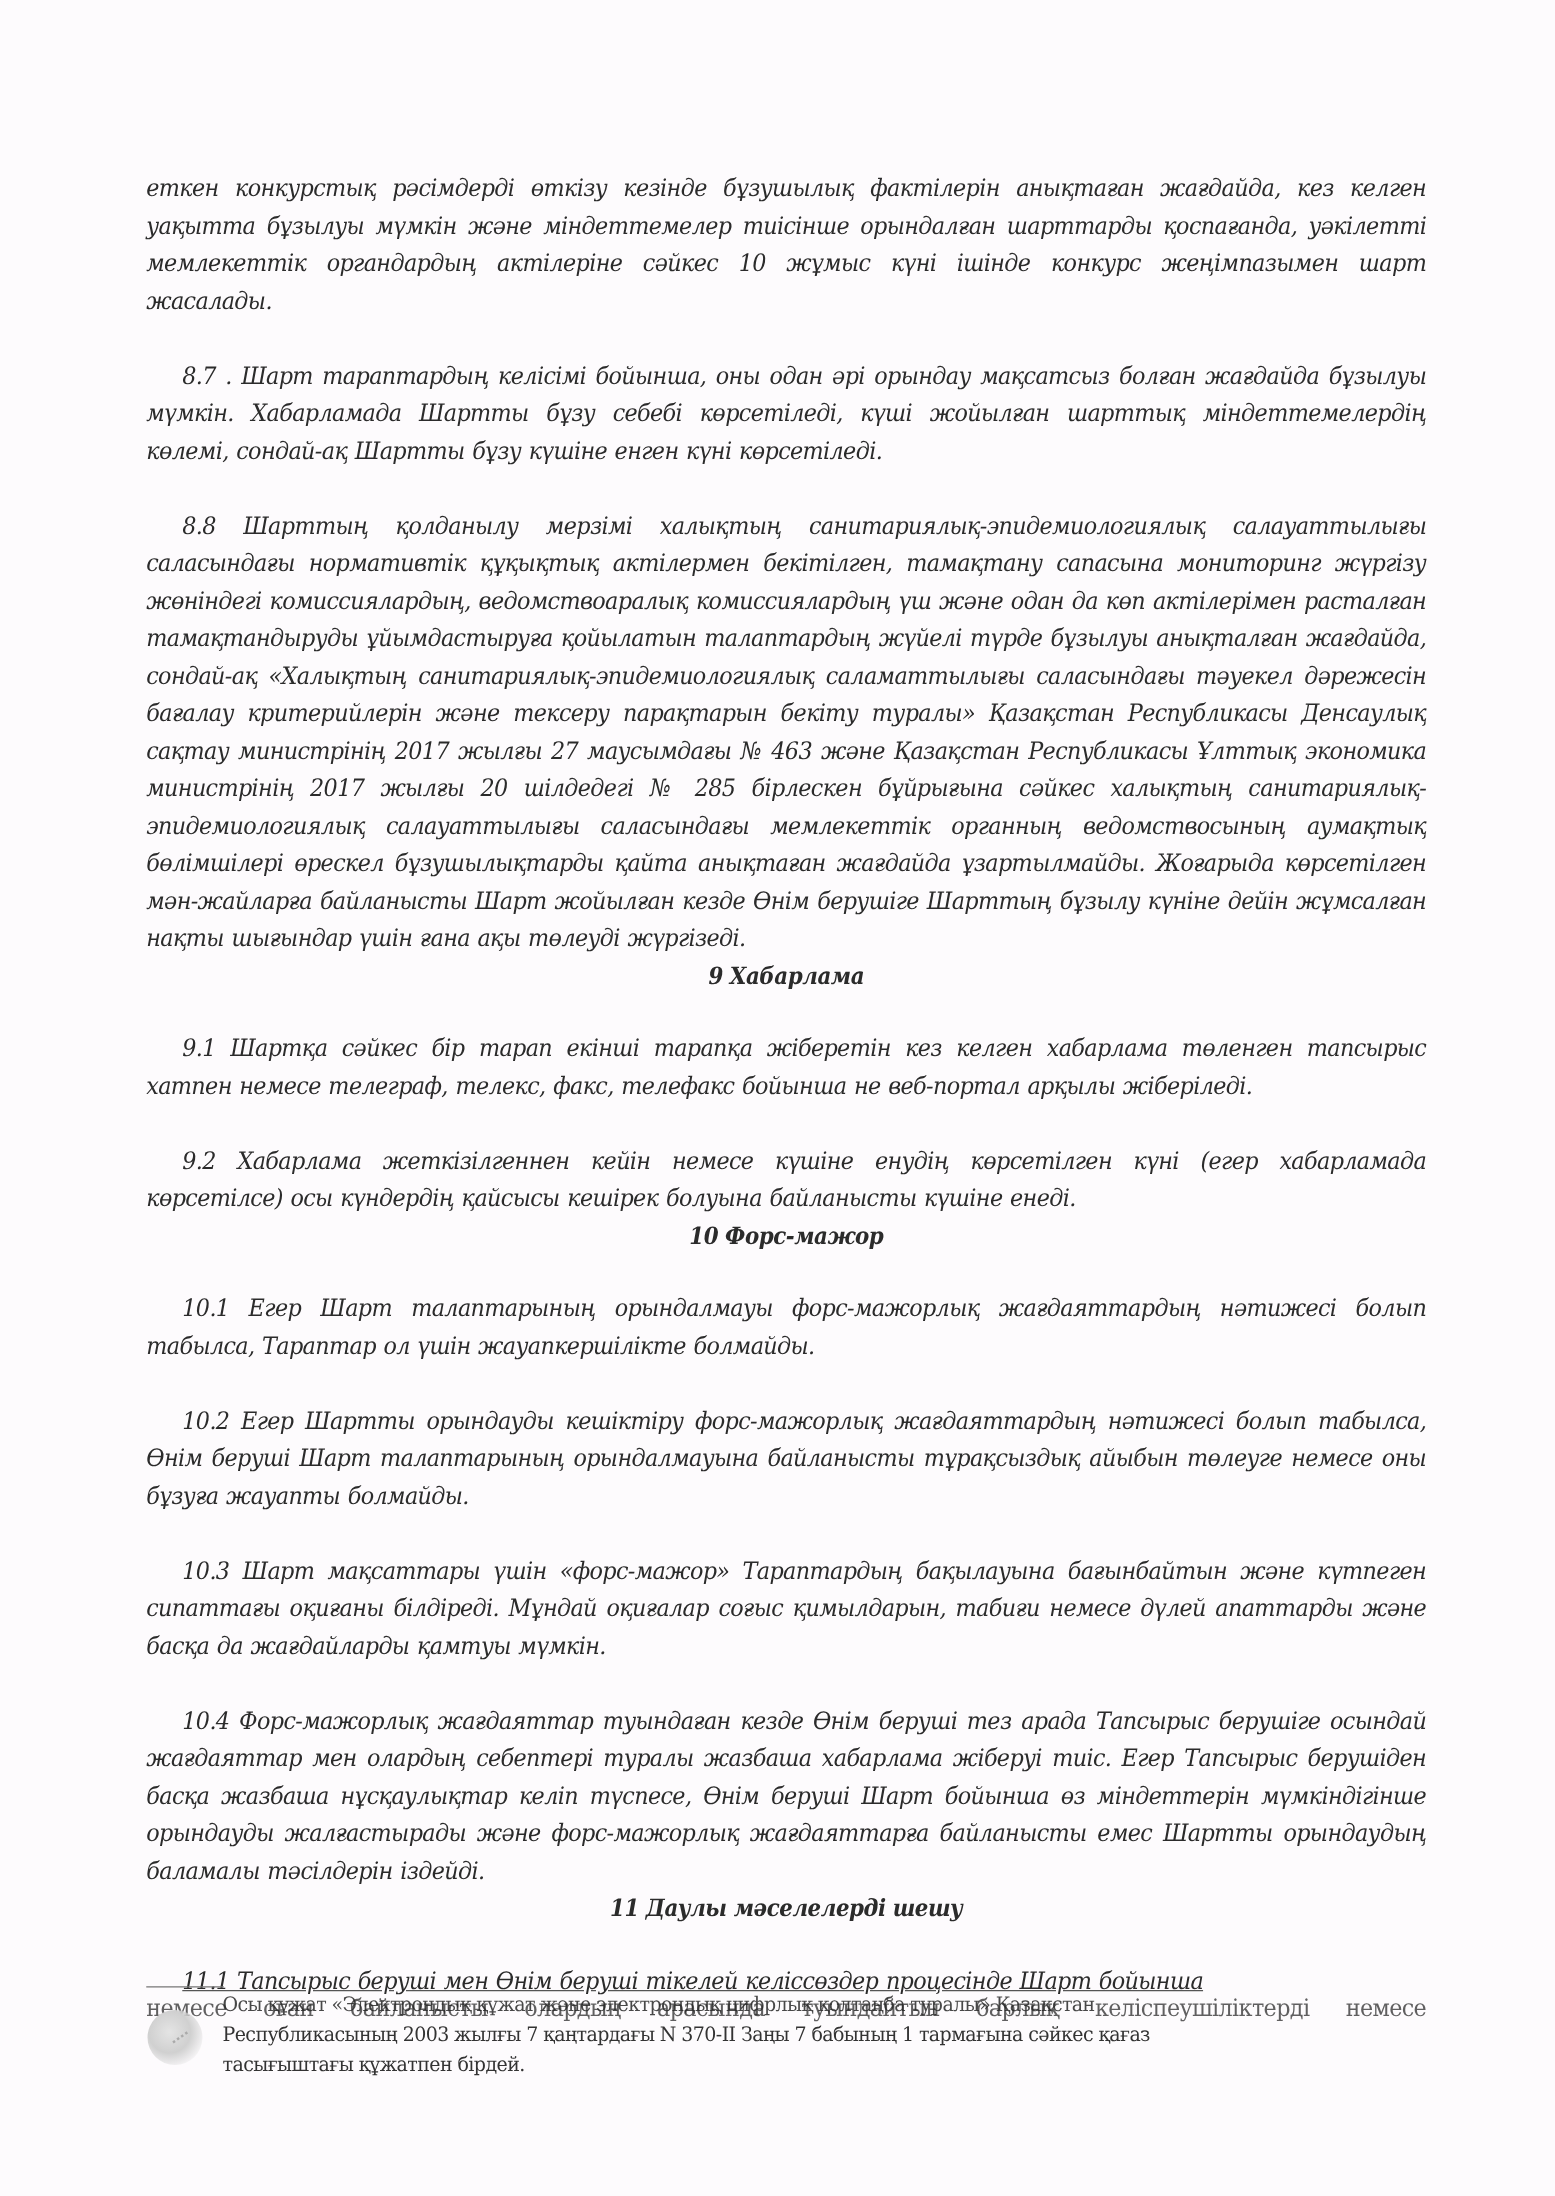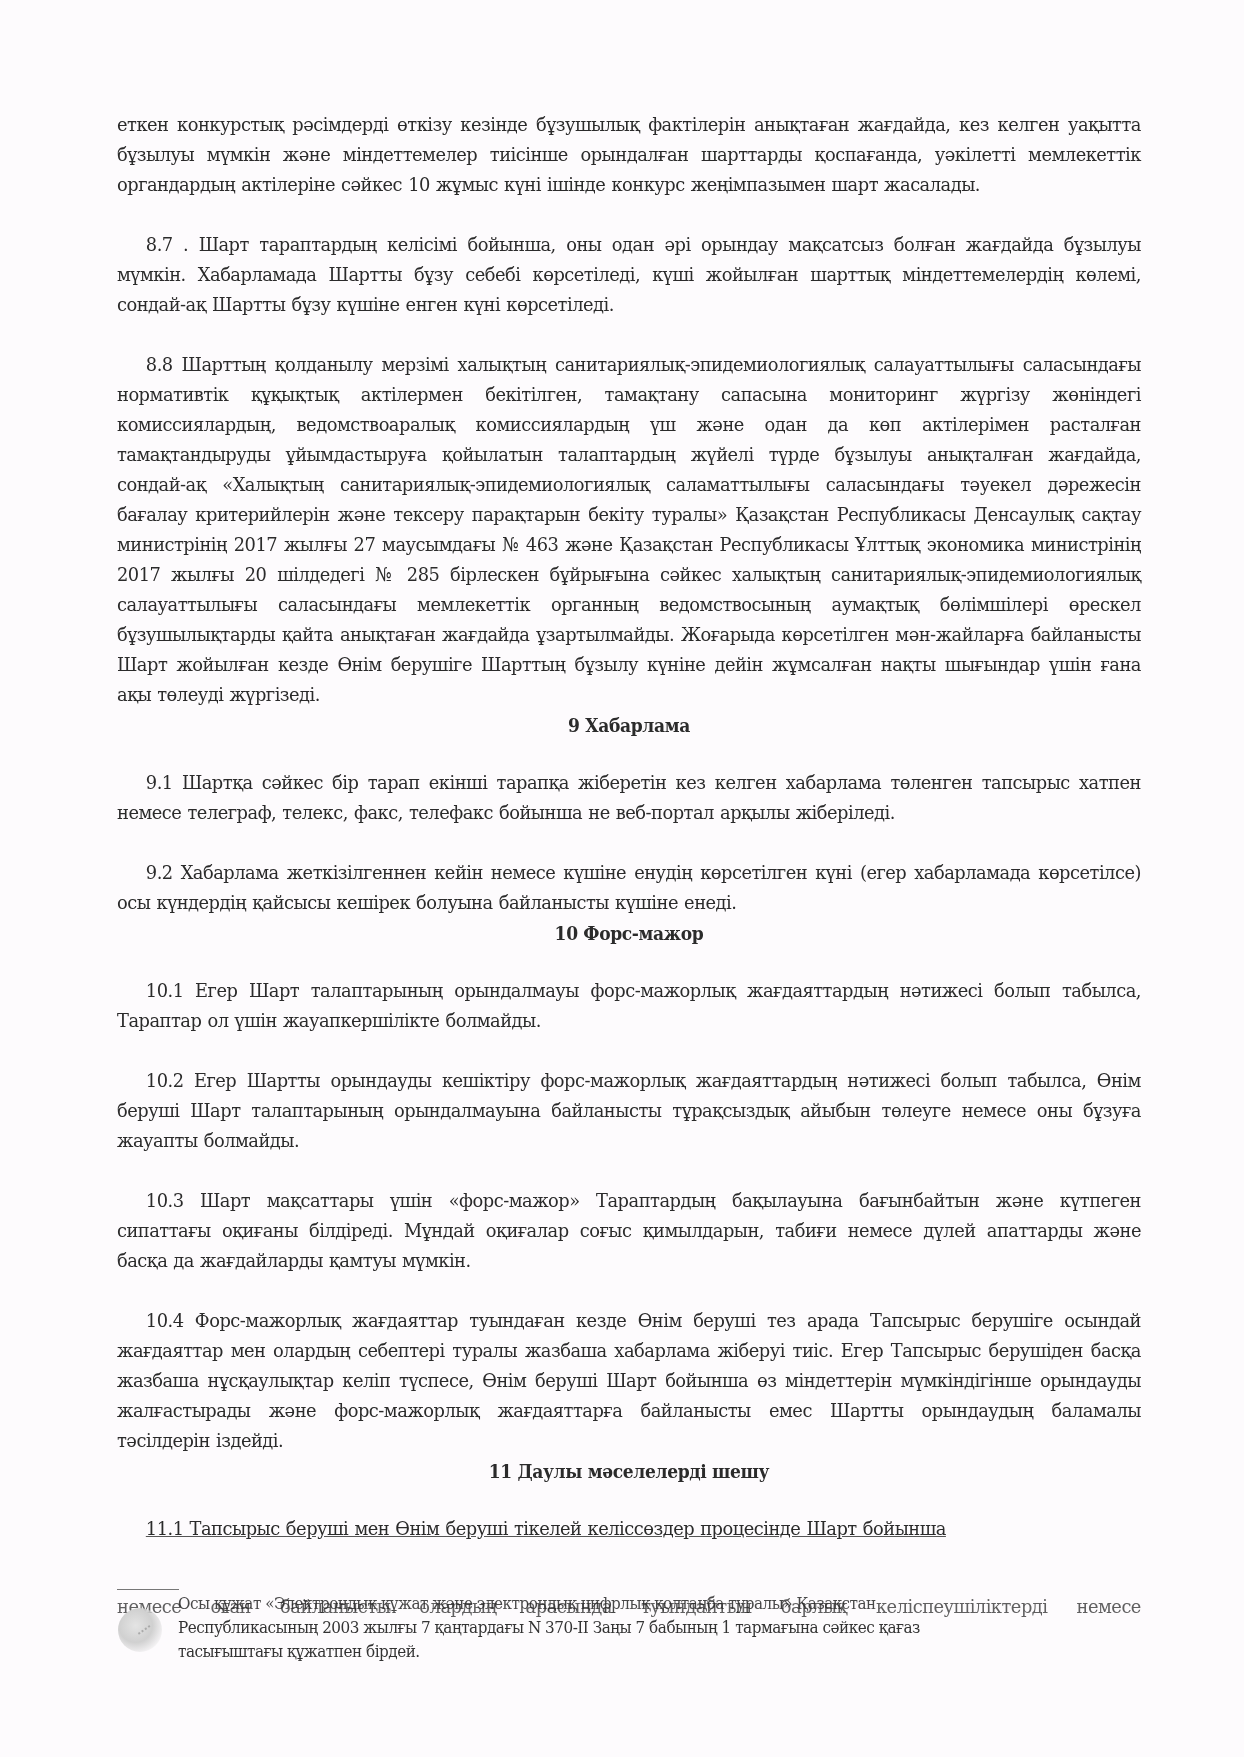--- a/index.html
+++ b/index.html
@@ -11,22 +11,23 @@
     width: 1244px;
     height: 1757px;
     position: relative;
     overflow: hidden;
     font-family: "DejaVu Serif", "Liberation Serif", serif;
     color: #2b2b2b;
   }
   .page {
     position: absolute;
     left: 117px;
-    top: 110px;
+    top: 136px;
     width: 1024px;
+    font-style: italic;
   }
   .para {
     font-family: "DejaVu Serif", serif;
     font-size: 19.2px;
     line-height: 30px;
     text-align: justify;
     text-align-last: left;
     margin: 0;
     letter-spacing: -0.55px;
     word-spacing: 1px;

